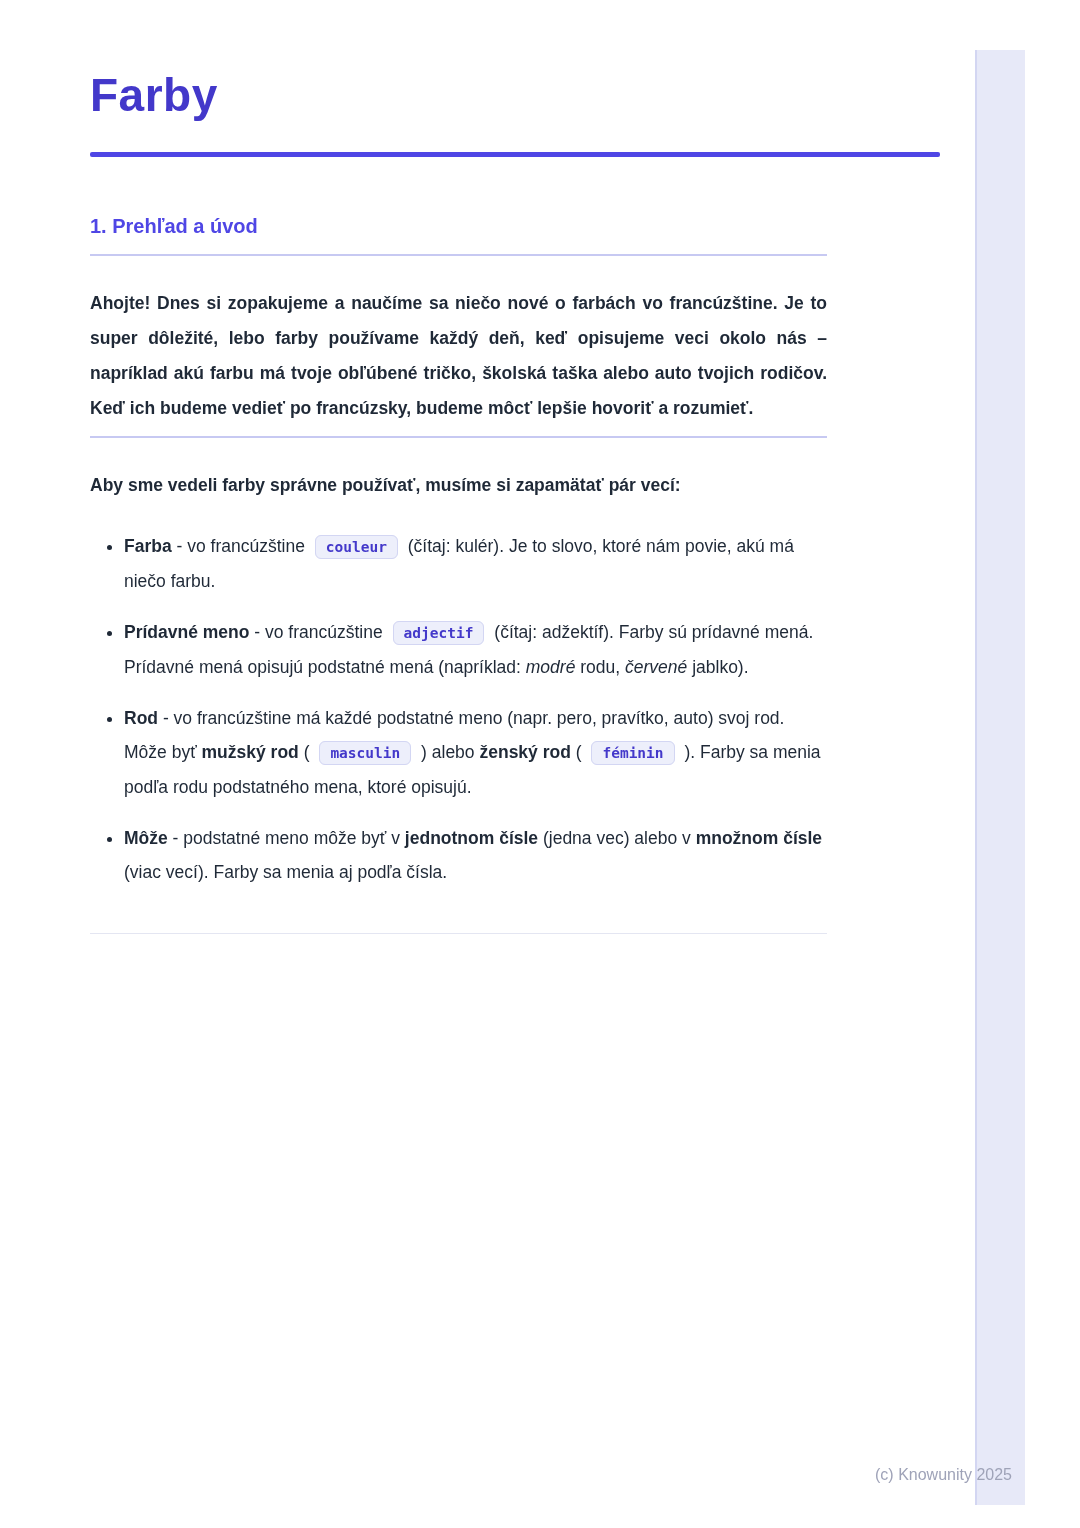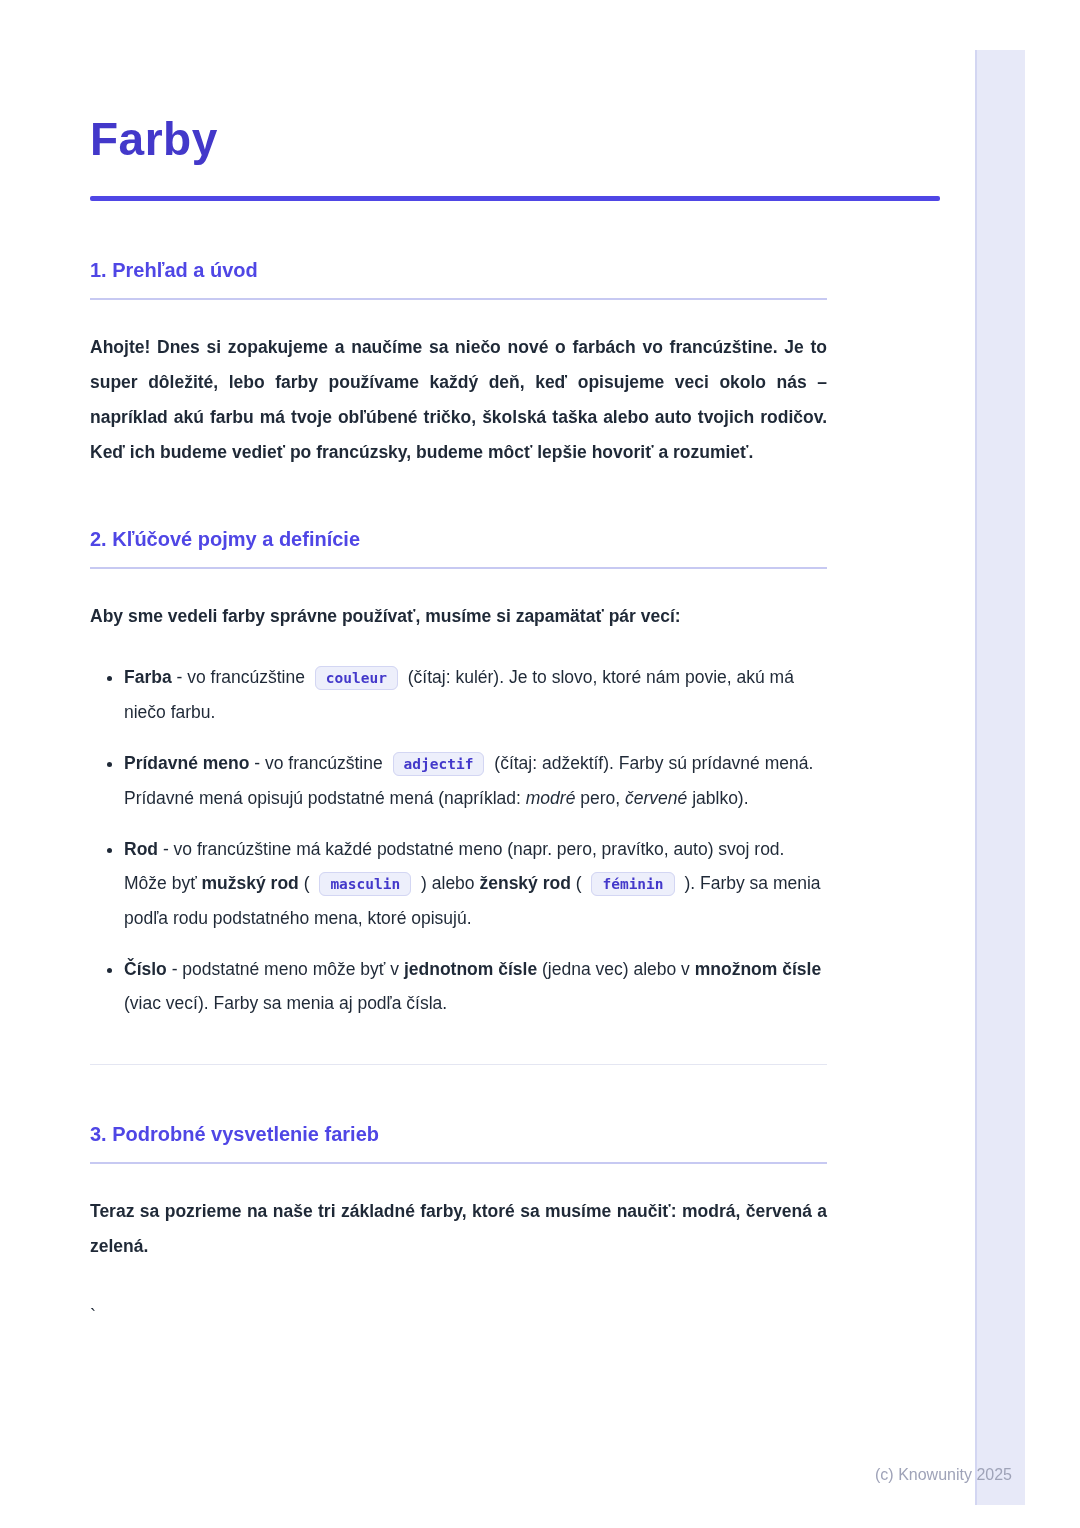--- a/index.html
+++ b/index.html
@@ -20,21 +20,21 @@
     height: 1455px;
     background: var(--sidebar, #e7e9f8);
     border-left: 2px solid #d3d6f2;
     z-index: 1;
   }
   .content {
     position: absolute;
     left: 90px;
     top: 0;
     width: 737px;
-    padding-top: 112px;
+    padding-top: 68px;
     z-index: 2;
   }
   .title {
     font-size: 46px;
     font-weight: 800;
     color: var(--accent_dark, #4338ca);
     letter-spacing: 0.5px;
     margin: 0 0 30px 0;
   }
   .title-rule {
@@ -118,37 +118,30 @@
     <h1 class="title">Farby</h1>
     <div class="title-rule"></div>
 
     <section>
       <h2 class="section-heading">1. Prehľad a úvod</h2>
       <div class="h-rule"></div>
       <p class="body-text justify">Ahojte! Dnes si zopakujeme a naučíme sa niečo nové o farbách vo francúzštine. Je to super dôležité, lebo farby používame každý deň, keď opisujeme veci okolo nás – napríklad akú farbu má tvoje obľúbené tričko, školská taška alebo auto tvojich rodičov. Keď ich budeme vedieť po francúzsky, budeme môcť lepšie hovoriť a rozumieť.</p>
     </section>
 
     <section>
-      <h2 class="section-heading">2. Kľúčové pojmy a definície</h2>
       <div class="h-rule"></div>
       <p class="body-text">Aby sme vedeli farby správne používať, musíme si zapamätať pár vecí:</p>
       <ul class="terms-list">
           <li><span class="seg-b">Farba</span><span class="seg-n"> - vo francúzštine </span><span class="seg-c">couleur</span><span class="seg-n"> (čítaj: kulér). Je to slovo, ktoré nám povie, akú má niečo farbu.</span></li>
-          <li><span class="seg-b">Prídavné meno</span><span class="seg-n"> - vo francúzštine </span><span class="seg-c">adjectif</span><span class="seg-n"> (čítaj: adžektíf). Farby sú prídavné mená. Prídavné mená opisujú podstatné mená (napríklad: </span><span class="seg-i">modré</span><span class="seg-n"> pero, </span><span class="seg-i">červené</span><span class="seg-n"> jablko).</span></li>
+          <li><span class="seg-b">Prídavné meno</span><span class="seg-n"> - vo francúzštine </span><span class="seg-c">adjectif</span><span class="seg-n"> (čítaj: adžektíf). Farby sú prídavné mená. Prídavné mená opisujú podstatné mená (napríklad: </span><span class="seg-i">modré</span><span class="seg-n"> rodu, </span><span class="seg-i">červené</span><span class="seg-n"> jablko).</span></li>
           <li><span class="seg-b">Rod</span><span class="seg-n"> - vo francúzštine má každé podstatné meno (napr. pero, pravítko, auto) svoj rod. Môže byť </span><span class="seg-b">mužský rod</span><span class="seg-n"> ( </span><span class="seg-c">masculin</span><span class="seg-n"> ) alebo </span><span class="seg-b">ženský rod</span><span class="seg-n"> ( </span><span class="seg-c">féminin</span><span class="seg-n"> ). Farby sa menia podľa rodu podstatného mena, ktoré opisujú.</span></li>
-          <li><span class="seg-b">Číslo</span><span class="seg-n"> - podstatné meno môže byť v </span><span class="seg-b">jednotnom čísle</span><span class="seg-n"> (jedna vec) alebo v </span><span class="seg-b">množnom čísle</span><span class="seg-n"> (viac vecí). Farby sa menia aj podľa čísla.</span></li>
+          <li><span class="seg-b">Môže</span><span class="seg-n"> - podstatné meno môže byť v </span><span class="seg-b">jednotnom čísle</span><span class="seg-n"> (jedna vec) alebo v </span><span class="seg-b">množnom čísle</span><span class="seg-n"> (viac vecí). Farby sa menia aj podľa čísla.</span></li>
         </ul>
     </section>
 
     <div class="section-sep"></div>
 
-    <section>
-      <h2 class="section-heading">3. Podrobné vysvetlenie farieb</h2>
-      <div class="h-rule"></div>
-      <p class="body-text justify">Teraz sa pozrieme na naše tri základné farby, ktoré sa musíme naučiť: modrá, červená a zelená.</p>
-      <p class="stray">`</p>
-    </section>
 
   </main>
 
   <div class="footer">(c) Knowunity 2025</div>
 
 </div>
 
 </body></html>

